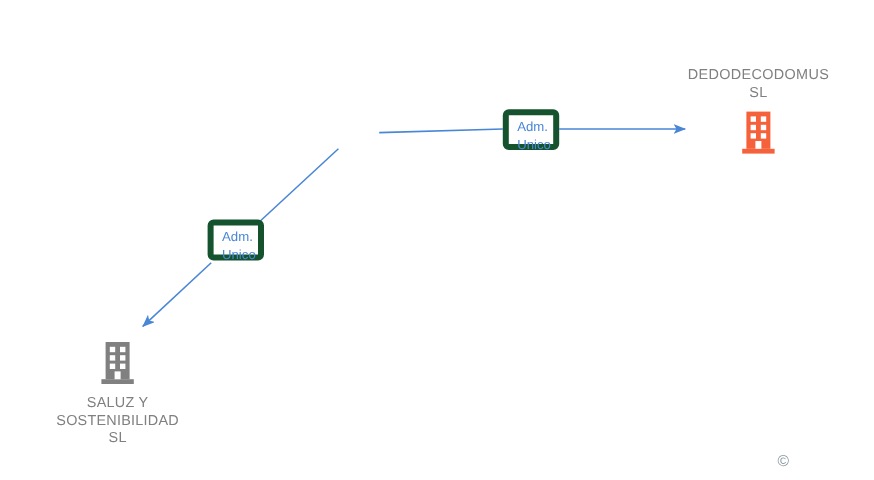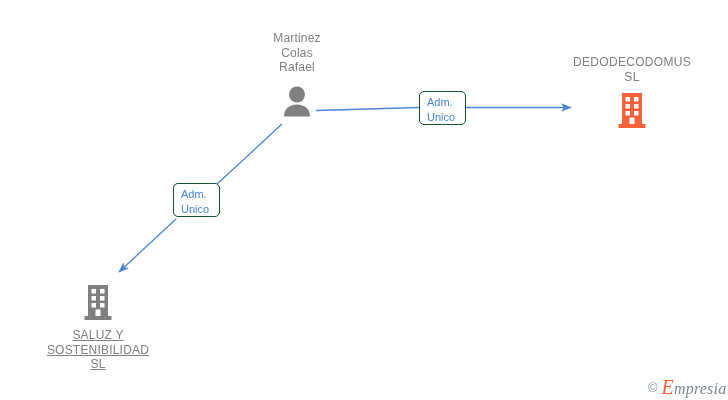--- a/index.html
+++ b/index.html
@@ -40,21 +40,21 @@
     font-weight: normal;
     letter-spacing: 0.3px;
   }
   .icon-wrap {
     display: flex;
     justify-content: center;
     align-items: center;
   }
   .edge-label {
     position: absolute;
-    border: 1px solid #14532d;
+    border: 5px solid #14532d;
     border-radius: 5px;
     background: #ffffff;
     color: #4a86d6;
     font-size: 11px;
     line-height: 15px;
     text-align: left;
     padding: 3px 7px 4px 7px;
     white-space: pre-line;
     box-sizing: border-box;
   }
@@ -93,31 +93,20 @@
       </marker>
     </defs>
 
     <line x1="316" y1="110.5" x2="419" y2="107.5" stroke="#4a86d6" stroke-width="1.3"></line>
     <line x1="466" y1="107.5" x2="571" y2="107.5" stroke="#4a86d6" stroke-width="1.3" marker-end="url(#arrow-blue)"></line>
 
     <line x1="282" y1="124" x2="216" y2="185" stroke="#4a86d6" stroke-width="1.3"></line>
     <line x1="176" y1="219" x2="119" y2="272" stroke="#4a86d6" stroke-width="1.3" marker-end="url(#arrow-blue)"></line>
   </svg>
 
-  <div class="node" style="left:237px; top:31px; width:120px;">
-    <div class="node-label">Martinez
-Colas
-Rafael</div>
-    <div class="icon-wrap" style="height:36px; margin-top:8px;">
-      <svg width="30" height="32" viewBox="0 0 30 32">
-        <circle cx="15" cy="9.5" r="8" fill="#808080"></circle>
-        <path d="M15,19.5 C6.9,19.5 2,24.4 2,31.5 L28,31.5 C28,24.4 23.1,19.5 15,19.5 Z" fill="#808080"></path>
-      </svg>
-    </div>
-  </div>
 
   <div class="node" style="left:552px; top:55px; width:160px;">
     <div class="node-label bold">DEDODECODOMUS
 SL</div>
     <div class="icon-wrap" style="height:40px; margin-top:6px;">
       <svg width="36" height="38" viewBox="0 0 36 38">
         <rect x="8" y="2" width="20" height="31" fill="#f4613a"></rect>
         <rect x="4.5" y="33" width="27" height="4" fill="#f4613a"></rect>
         <rect x="11.5" y="6" width="4.5" height="4.5" fill="#ffffff"></rect>
         <rect x="20" y="6" width="4.5" height="4.5" fill="#ffffff"></rect>
@@ -137,29 +126,28 @@
         <rect x="4.5" y="33" width="27" height="4" fill="#808080"></rect>
         <rect x="11.5" y="6" width="4.5" height="4.5" fill="#ffffff"></rect>
         <rect x="20" y="6" width="4.5" height="4.5" fill="#ffffff"></rect>
         <rect x="11.5" y="13" width="4.5" height="4.5" fill="#ffffff"></rect>
         <rect x="20" y="13" width="4.5" height="4.5" fill="#ffffff"></rect>
         <rect x="11.5" y="20" width="4.5" height="4.5" fill="#ffffff"></rect>
         <rect x="20" y="20" width="4.5" height="4.5" fill="#ffffff"></rect>
         <rect x="15.5" y="26.5" width="5" height="6.5" fill="#ffffff"></rect>
       </svg>
     </div>
-    <div class="node-label" style="margin-top:6px;text-decoration:underline;">SALUZ Y
+    <div class="node-label" style="margin-top:6px;">SALUZ Y
 SOSTENIBILIDAD
 SL</div>
   </div>
 
   <div class="edge-label" style="left:419px; top:91px; width:47px; height:34px;">Adm.
 Unico</div>
 
   <div class="edge-label" style="left:173px; top:183px; width:47px; height:34px;">Adm.
 Unico</div>
 
   <div class="watermark" style="left:648px; top:376px;">
     <span class="wm-c">©</span>
-    <span class="wm-text"><span class="e">E</span><span>mpresia</span></span>
   </div>
 
 </div>
 
 </body></html>

